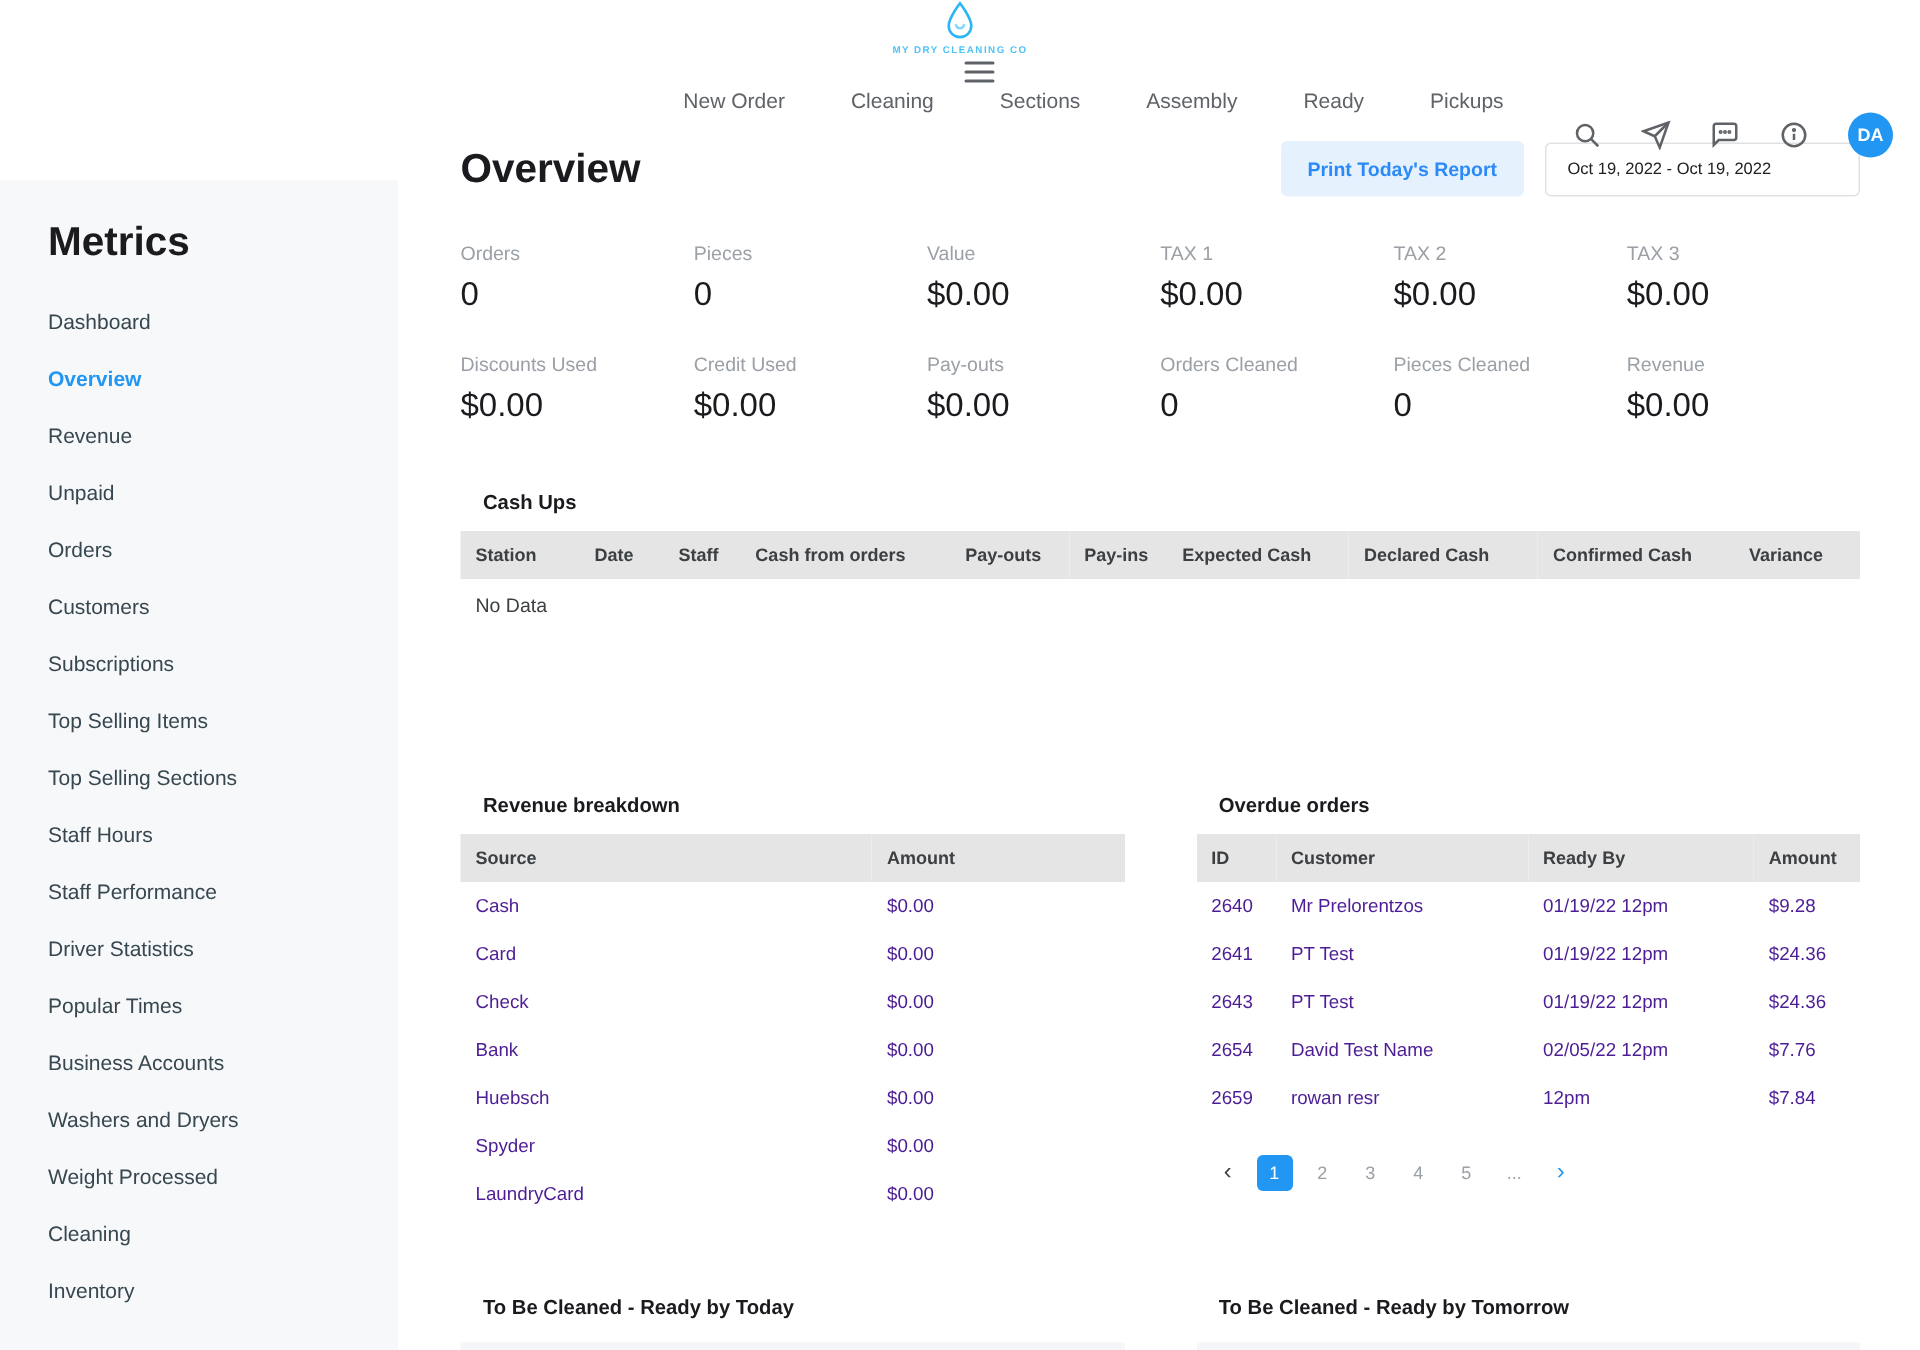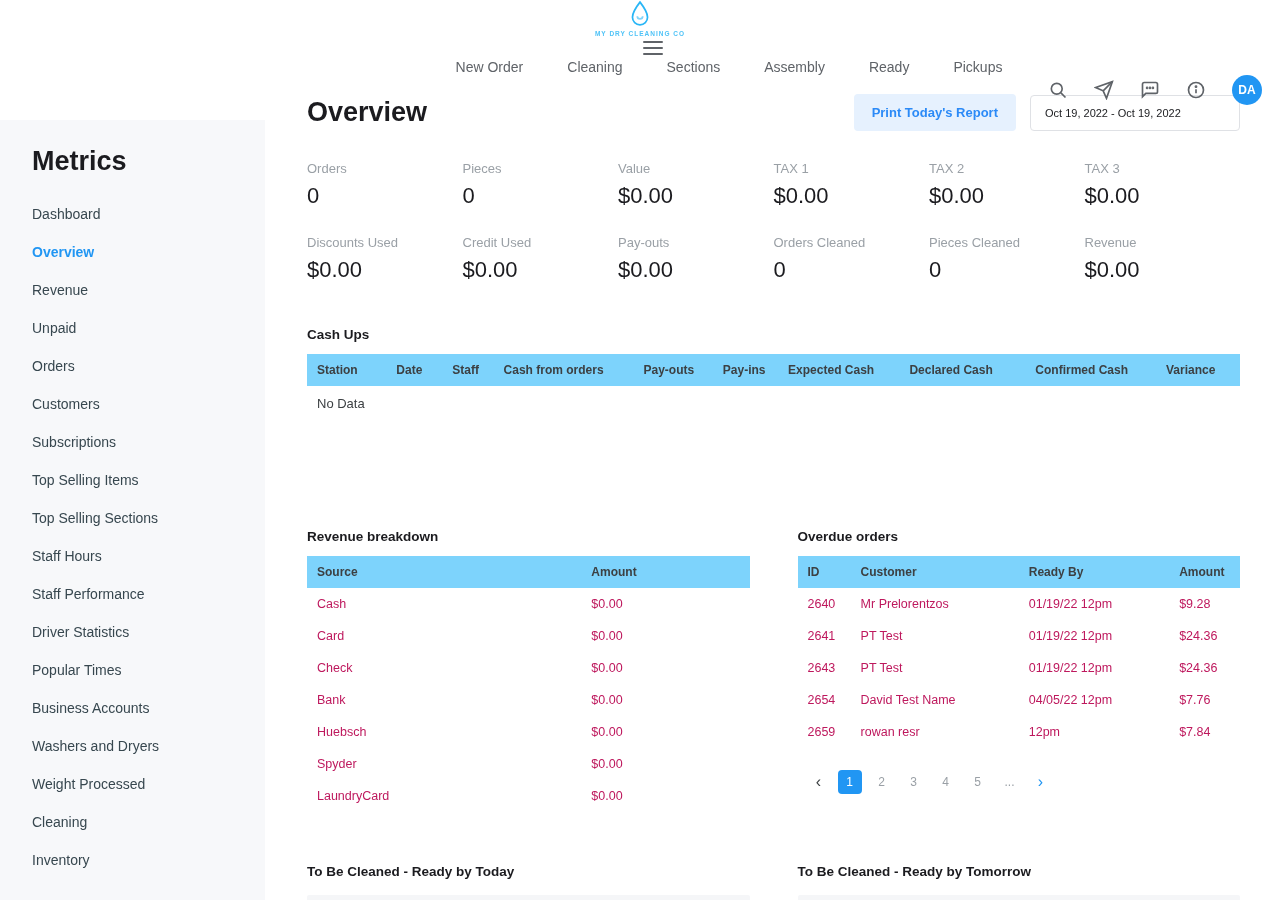--- a/index.html
+++ b/index.html
@@ -36,26 +36,26 @@
   .print-btn { background:#e6f1fe; color:#2b8af7; font-size:13px; font-weight:bold;
     border:none; padding:11px 18px; border-radius:4px; cursor:pointer;
     font-family:"Liberation Sans", sans-serif; }
   .date-input { border:1px solid #dfe1e5; border-radius:4px; padding:11px 14px; font-size:11px;
     color:#202124; width:210px; font-family:"Liberation Sans", sans-serif; background:#fff; }
 
   .stats { display:grid; grid-template-columns:repeat(6,1fr); row-gap:26px; margin-top:30px; }
   .stat-label { font-size:13px; color:#9aa0a6; }
   .stat-value { font-size:22px; color:#1b1b1f; margin-top:7px; }
 
-  .section-title { font-size:13.5px; font-weight:bold; color:#1b1b1f; }
+  .section-title { font-size:13.5px; font-weight:bold; color:#1b1b1f;margin-left:15px; }
   .cashups { margin-top:44px; }
   table { width:100%; border-collapse:collapse; margin-top:12px; }
-  th { background:#7dd3fc; font-size:12px; font-weight:bold; color:#3c4043; text-align:left;
+  th { background:#e5e5e5; font-size:12px; font-weight:bold; color:#3c4043; text-align:left;
     padding:9px 10px; white-space:nowrap; }
-  td { font-size:12.5px; color:#be185d; padding:9px 10px; }
+  td { font-size:12.5px; color:#4c1d95; padding:9px 10px; }
   .no-data { font-size:13px; color:#3c4043; padding:10px; }
 
   .two-col { display:grid; grid-template-columns:1fr 1fr; column-gap:48px; margin-top:108px; }
   .bottom-col { display:grid; grid-template-columns:1fr 1fr; column-gap:48px; margin-top:52px; }
   .cut-header { height:28px; background:#f5f6f8; margin-top:16px; border-radius:2px 2px 0 0; }
 
   .pagination { display:flex; align-items:center; gap:8px; margin-top:22px; padding-left:10px; }
   .pg-chevron { width:22px; height:22px; display:flex; align-items:center; justify-content:center;
     font-size:16px; cursor:pointer; }
   .pg-prev { color:#3c4043; }
@@ -297,21 +297,21 @@
           </tr>
           <tr>
             <td>2643</td>
             <td>PT Test</td>
             <td>01/19/22 12pm</td>
             <td>$24.36</td>
           </tr>
           <tr>
             <td>2654</td>
             <td>David Test Name</td>
-            <td>04/05/22 12pm</td>
+            <td>02/05/22 12pm</td>
             <td>$7.76</td>
           </tr>
           <tr>
             <td>2659</td>
             <td>rowan resr</td>
             <td>12pm</td>
             <td>$7.84</td>
           </tr>
         </tbody>
       </table>

